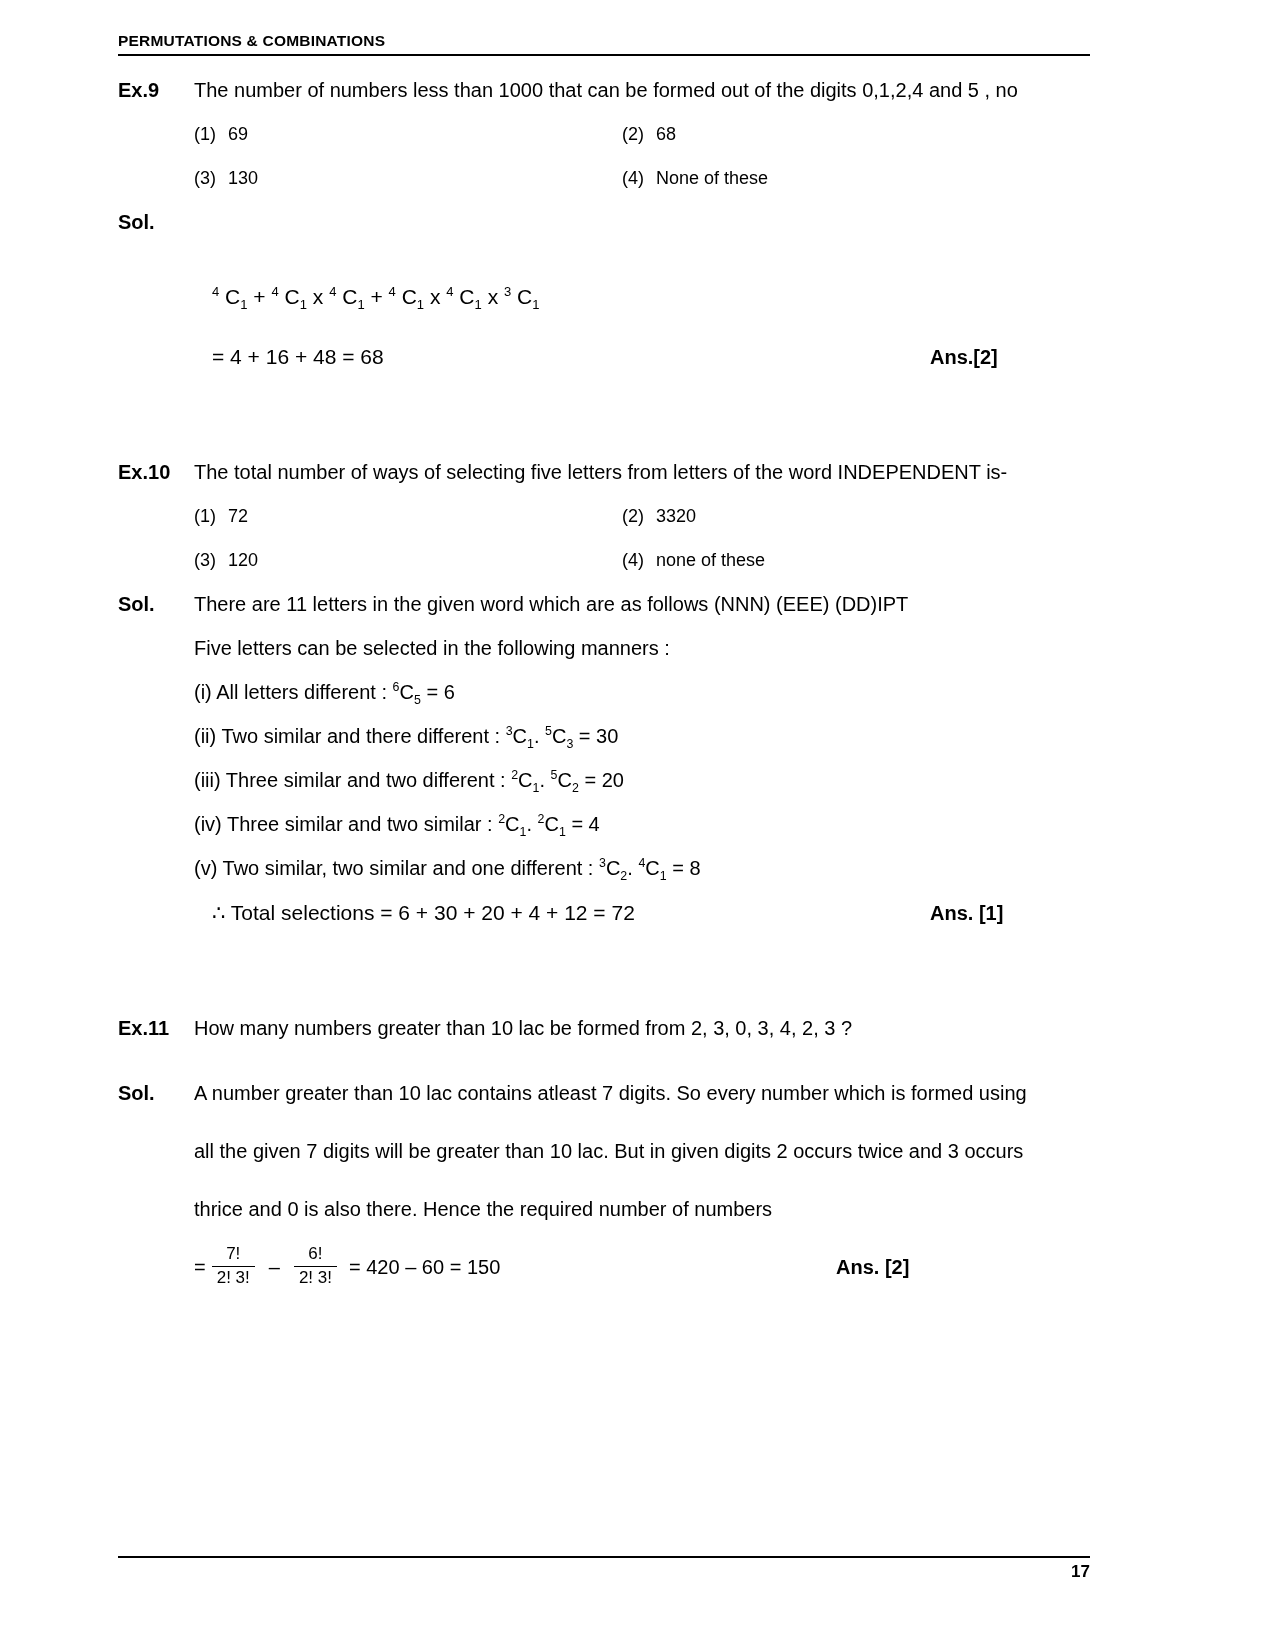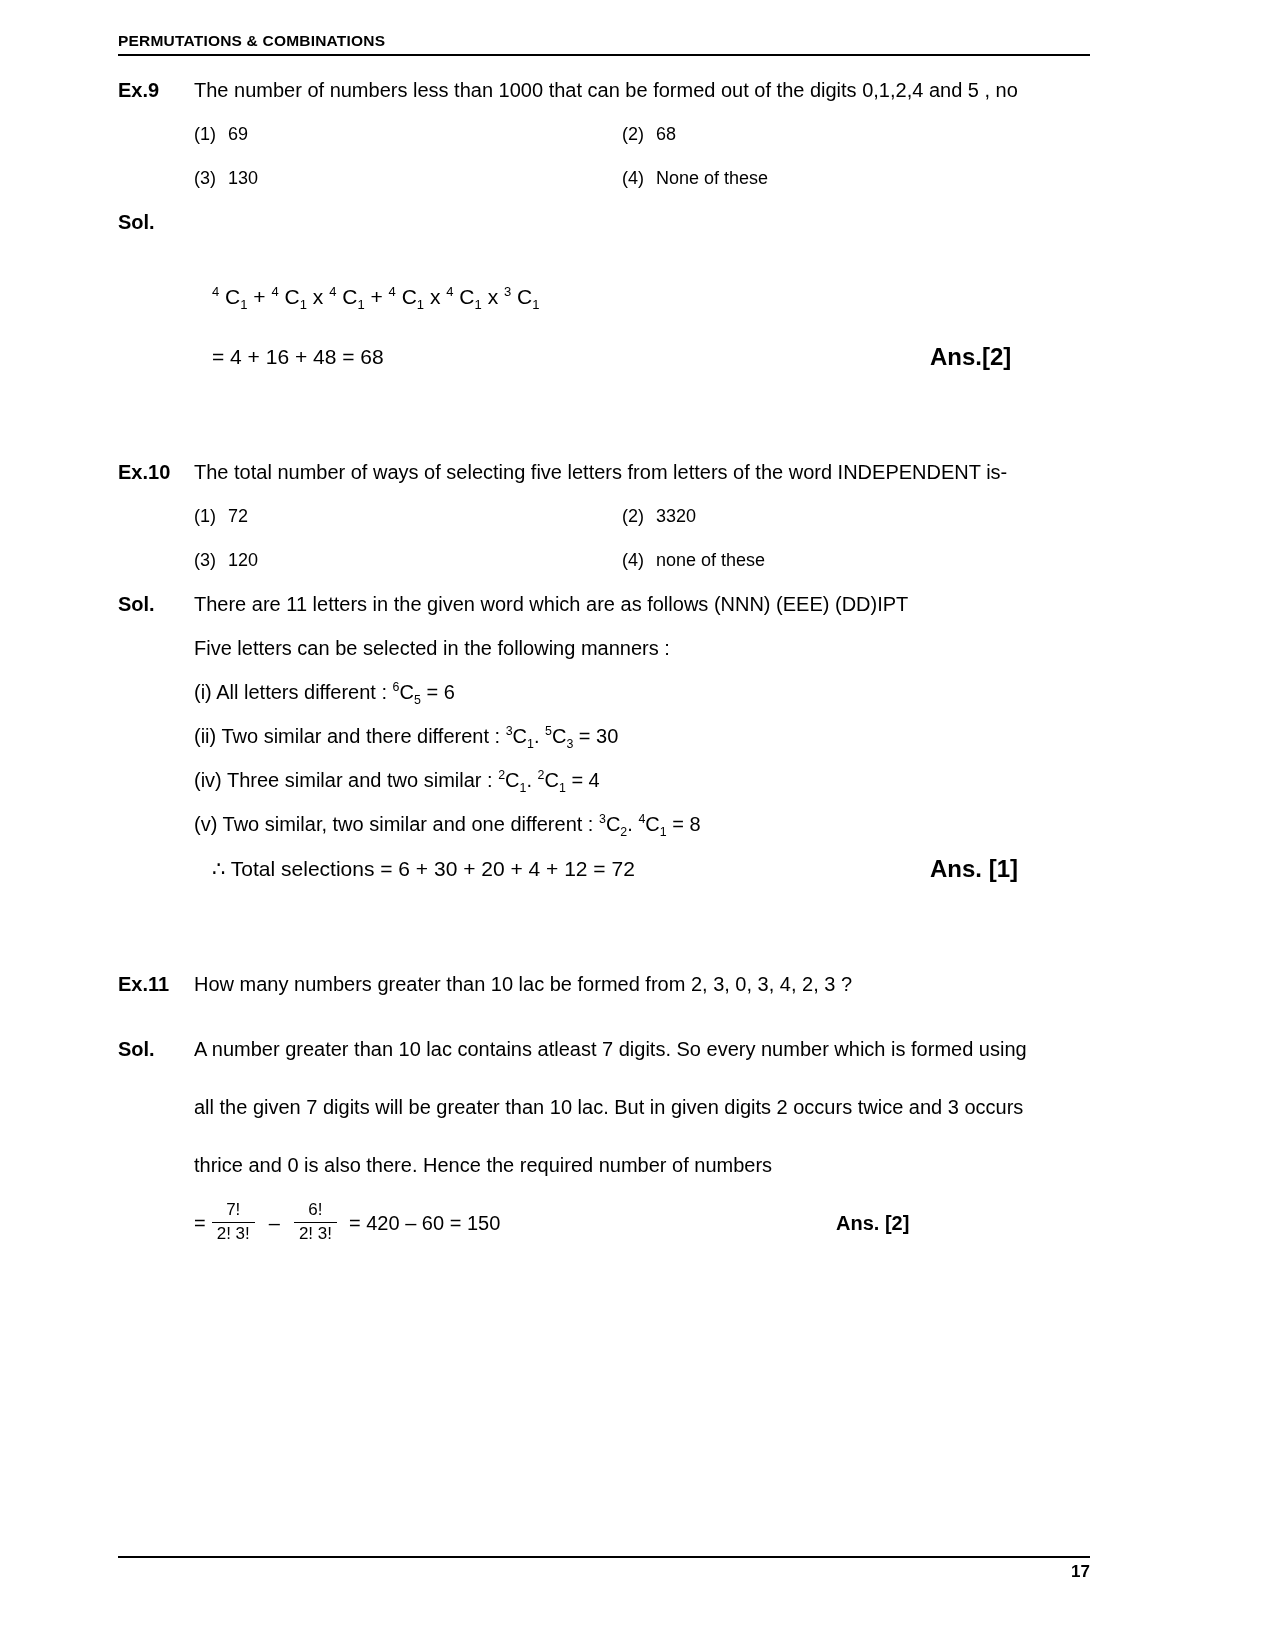--- a/index.html
+++ b/index.html
@@ -91,21 +91,21 @@
   .spacer-xl { height: 70px; }
   .math-line {
     font-size: 21px;
     line-height: 46px;
     position: relative;
     margin-left: 18px;
   }
   .ans {
     position: absolute;
     left: 718px;
-    font-size: 24px;
+    font-size: 20px;
     font-weight: bold;
     line-height: inherit;
     top: 0;
   }
   sup {
     font-size: 0.62em;
     vertical-align: super;
     line-height: 0;
   }
   sub {
@@ -275,20 +275,26 @@
             <span>= 6</span>
           </div>
 
           <div>
             <span>(ii)</span>
             <span>Two similar and there different :</span>
             <span class="comb"><sup>3</sup>C<sub>1</sub>.&nbsp;<sup>5</sup>C<sub>3</sub></span>
             <span>= 30</span>
           </div>
 
+          <div>
+            <span>(iii)</span>
+            <span>Three similar and two different :</span>
+            <span class="comb"><sup>2</sup>C<sub>1</sub>.&nbsp;<sup>5</sup>C<sub>2</sub></span>
+            <span>= 20</span>
+          </div>
 
           <div>
             <span>(iv)</span>
             <span>Three similar and two similar :</span>
             <span class="comb"><sup>2</sup>C<sub>1</sub>.&nbsp;<sup>2</sup>C<sub>1</sub></span>
             <span>= 4</span>
           </div>
 
           <div>
             <span>(v)</span>

